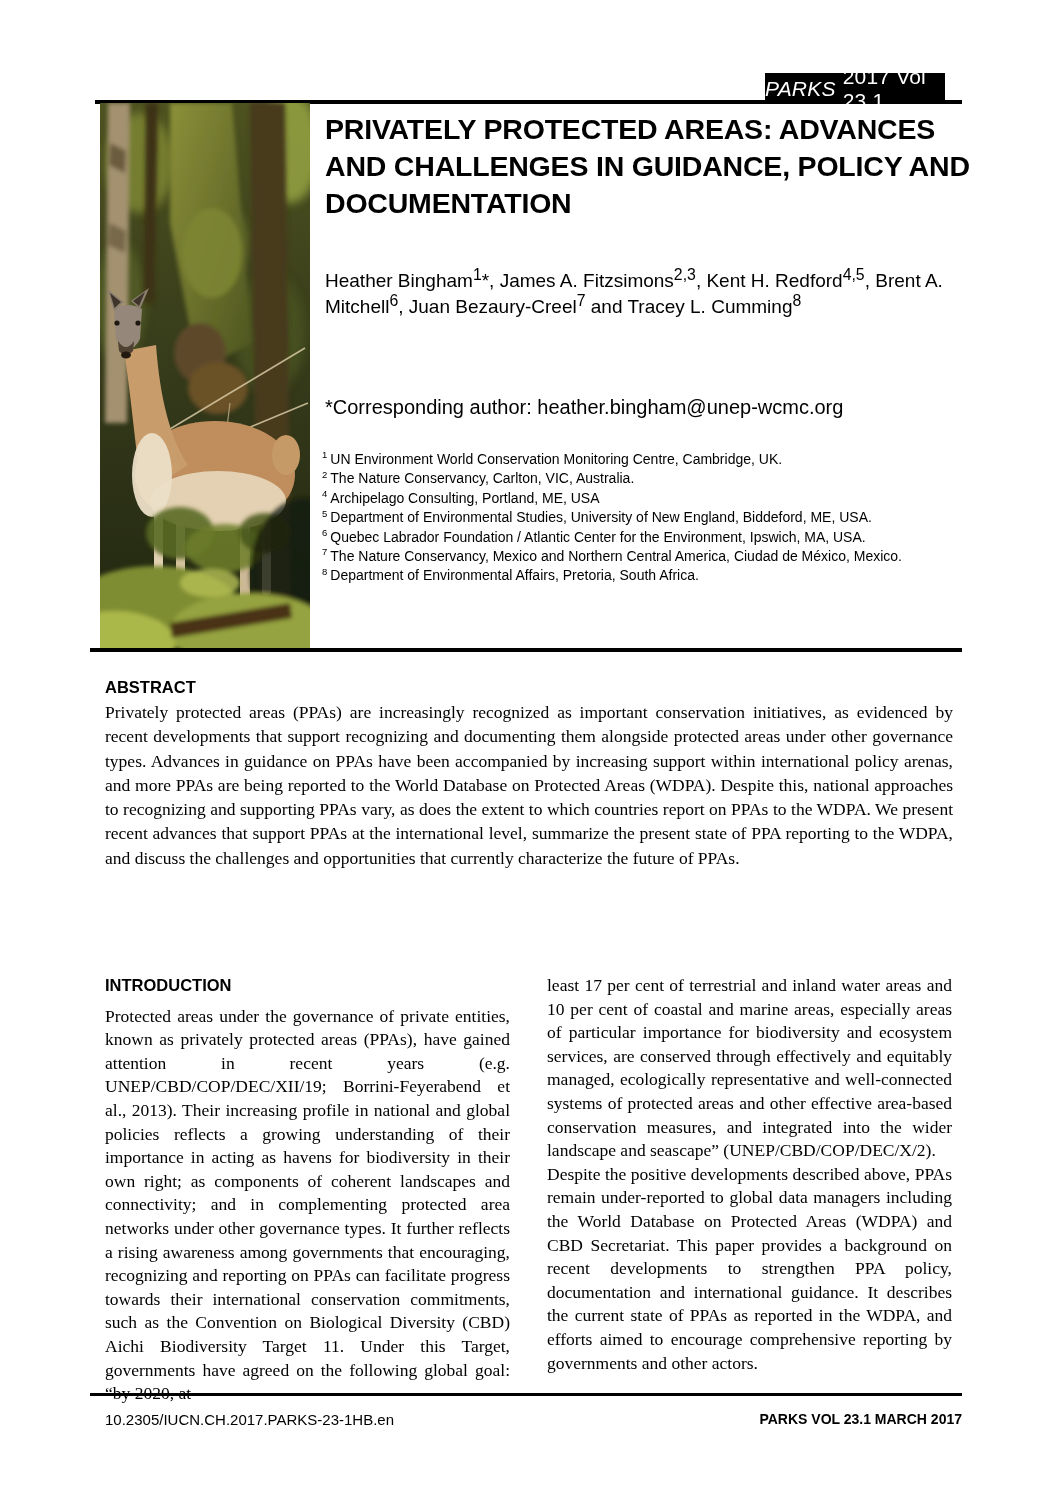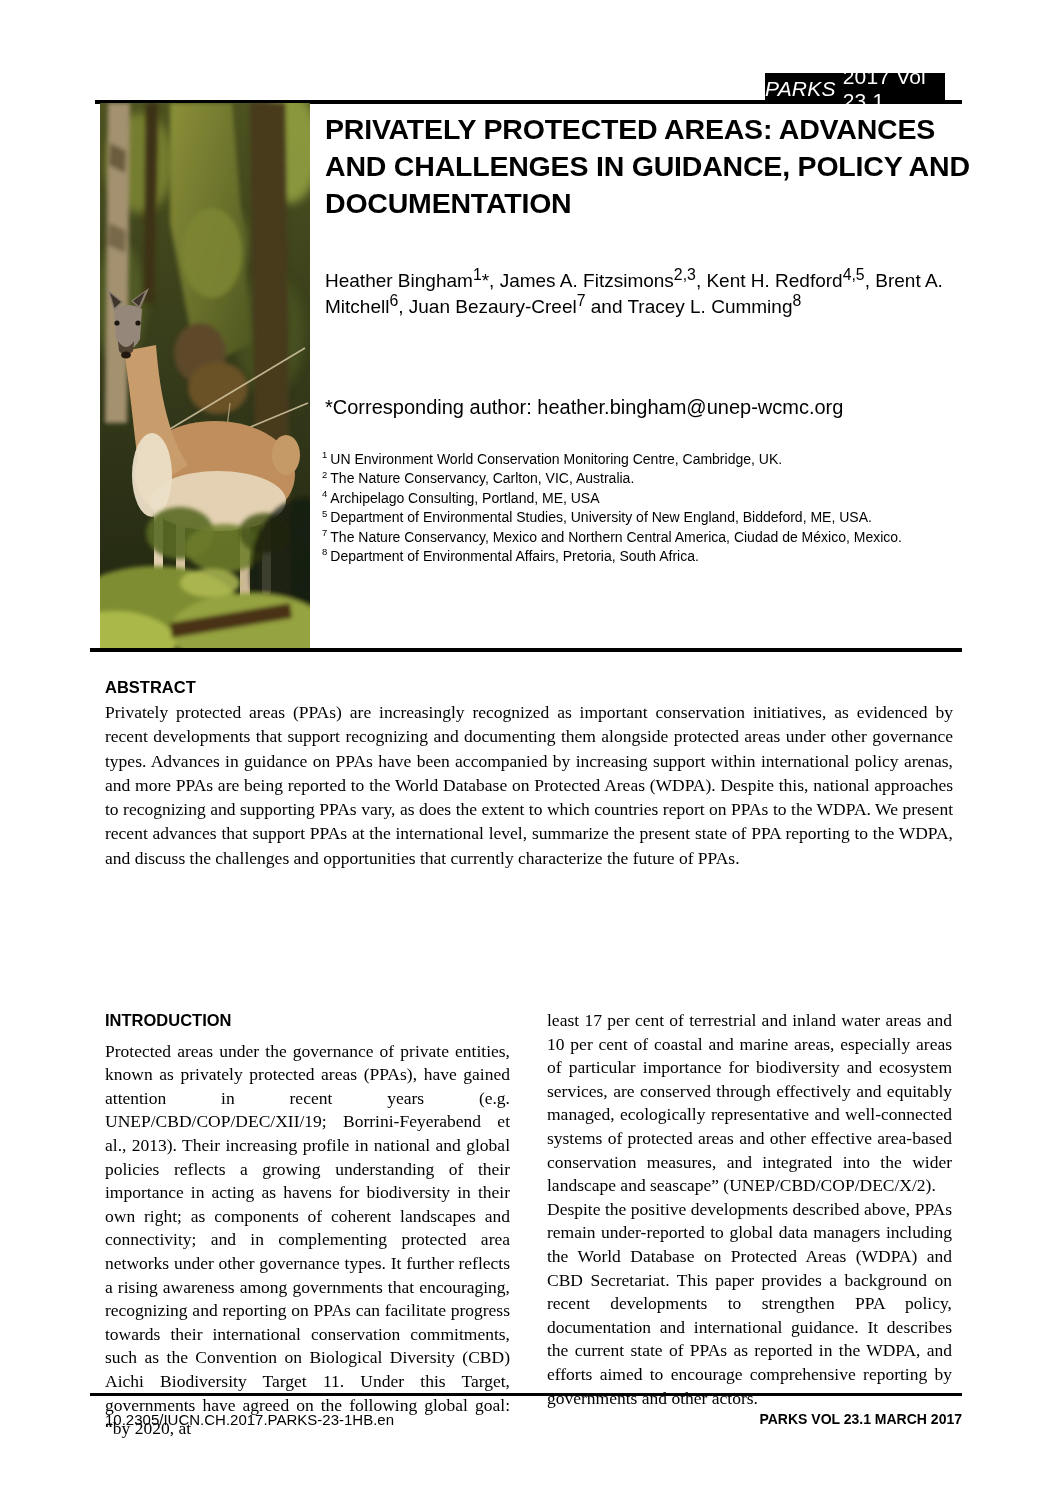--- a/index.html
+++ b/index.html
@@ -33,21 +33,21 @@
   .section-rule { position:absolute; left:90px; top:648px; width:872px; height:4px; background:#000; }
 
   
   .abstract-h { position:absolute; left:105px; top:678px; font-size:16.5px; font-weight:bold; }
   .abstract-p { position:absolute; left:105px; top:700px; width:848px;
                 font-family:"Liberation Serif", serif; font-size:17.5px; line-height:24.3px;
                 text-align:justify; }
   .keywords { position:absolute; left:105px; top:921px; width:848px; font-size:15.5px; }
 
   
-  .intro { position:absolute; left:105px; top:974px; width:848px; display:flex; gap:37px;margin-top:35px; }
+  .intro { position:absolute; left:105px; top:974px; width:848px; display:flex; gap:37px; }
   .intro .col { width:405px; font-family:"Liberation Serif", serif; font-size:17.5px;
                 line-height:23.6px; text-align:justify; }
   .intro h2 { font-family:"Liberation Sans", sans-serif; font-size:16.5px; font-weight:bold;
               margin-bottom:7px; }
   .intro p + p { margin-top:0; }
 
   
   .footer-rule { position:absolute; left:90px; top:1393px; width:872px; height:3px; background:#000; }
   .footer-doi { position:absolute; left:105px; top:1411px; font-size:15px; }
   .footer-issue { position:absolute; right:96px; top:1411px; font-size:14px; font-weight:bold; }
@@ -150,20 +150,21 @@
 
   <h1 class="title">PRIVATELY PROTECTED AREAS: ADVANCES AND CHALLENGES IN GUIDANCE, POLICY AND DOCUMENTATION</h1>
   <p class="authors">Heather Bingham<sup>1</sup>*, James A. Fitzsimons<sup>2,3</sup>, Kent H. Redford<sup>4,5</sup>, Brent A. Mitchell<sup>6</sup>, Juan Bezaury-Creel<sup>7</sup> and Tracey L. Cumming<sup>8</sup></p>
   <p class="corresponding">*Corresponding author: heather.bingham@unep-wcmc.org</p>
 
   <ul class="affils">
     <li><sup>1</sup><span>UN Environment World Conservation Monitoring Centre, Cambridge, UK.</span></li>
     <li><sup>2</sup><span>The Nature Conservancy, Carlton, VIC, Australia.</span></li>
     <li><sup>4</sup><span>Archipelago Consulting, Portland, ME, USA</span></li>
     <li><sup>5</sup><span>Department of Environmental Studies, University of New England, Biddeford, ME, USA.</span></li>
+    <li><sup>6</sup><span>Quebec Labrador Foundation / Atlantic Center for the Environment, Ipswich, MA, USA.</span></li>
     <li><sup>7</sup><span>The Nature Conservancy, Mexico and Northern Central America, Ciudad de México, Mexico.</span></li>
     <li><sup>8</sup><span>Department of Environmental Affairs, Pretoria, South Africa.</span></li>
   </ul>
 
   <div class="section-rule"></div>
 
   <h2 class="abstract-h">ABSTRACT</h2>
   <p class="abstract-p">Privately protected areas (PPAs) are increasingly recognized as important conservation initiatives, as evidenced by recent developments that support recognizing and documenting them alongside protected areas under other governance types. Advances in guidance on PPAs have been accompanied by increasing support within international policy arenas, and more PPAs are being reported to the World Database on Protected Areas (WDPA). Despite this, national approaches to recognizing and supporting PPAs vary, as does the extent to which countries report on PPAs to the WDPA. We present recent advances that support PPAs at the international level, summarize the present state of PPA reporting to the WDPA, and discuss the challenges and opportunities that currently characterize the future of PPAs.</p>
 
   <div class="intro">

